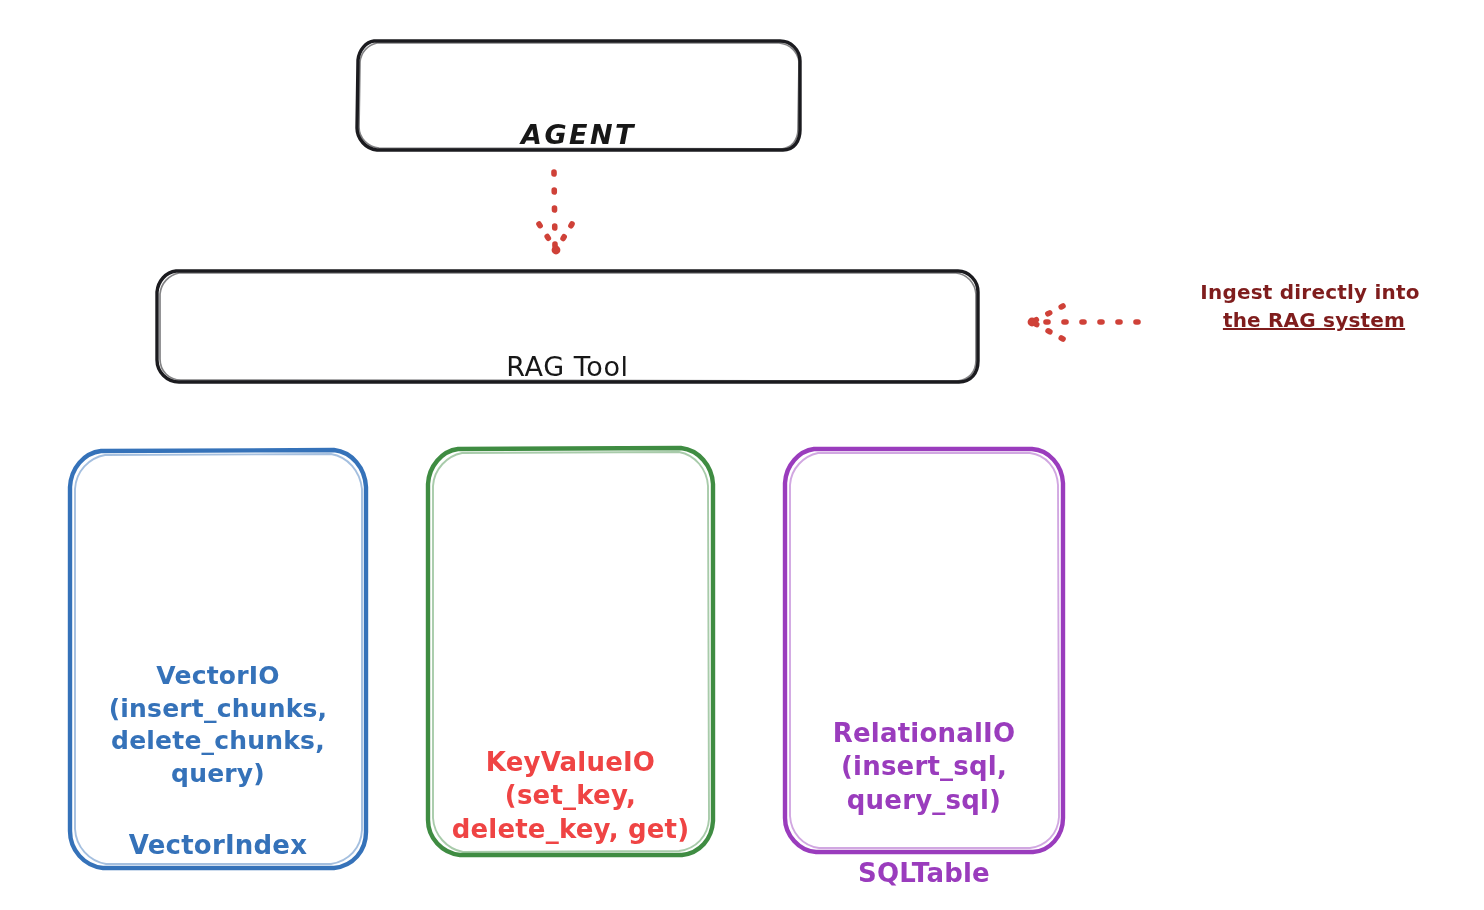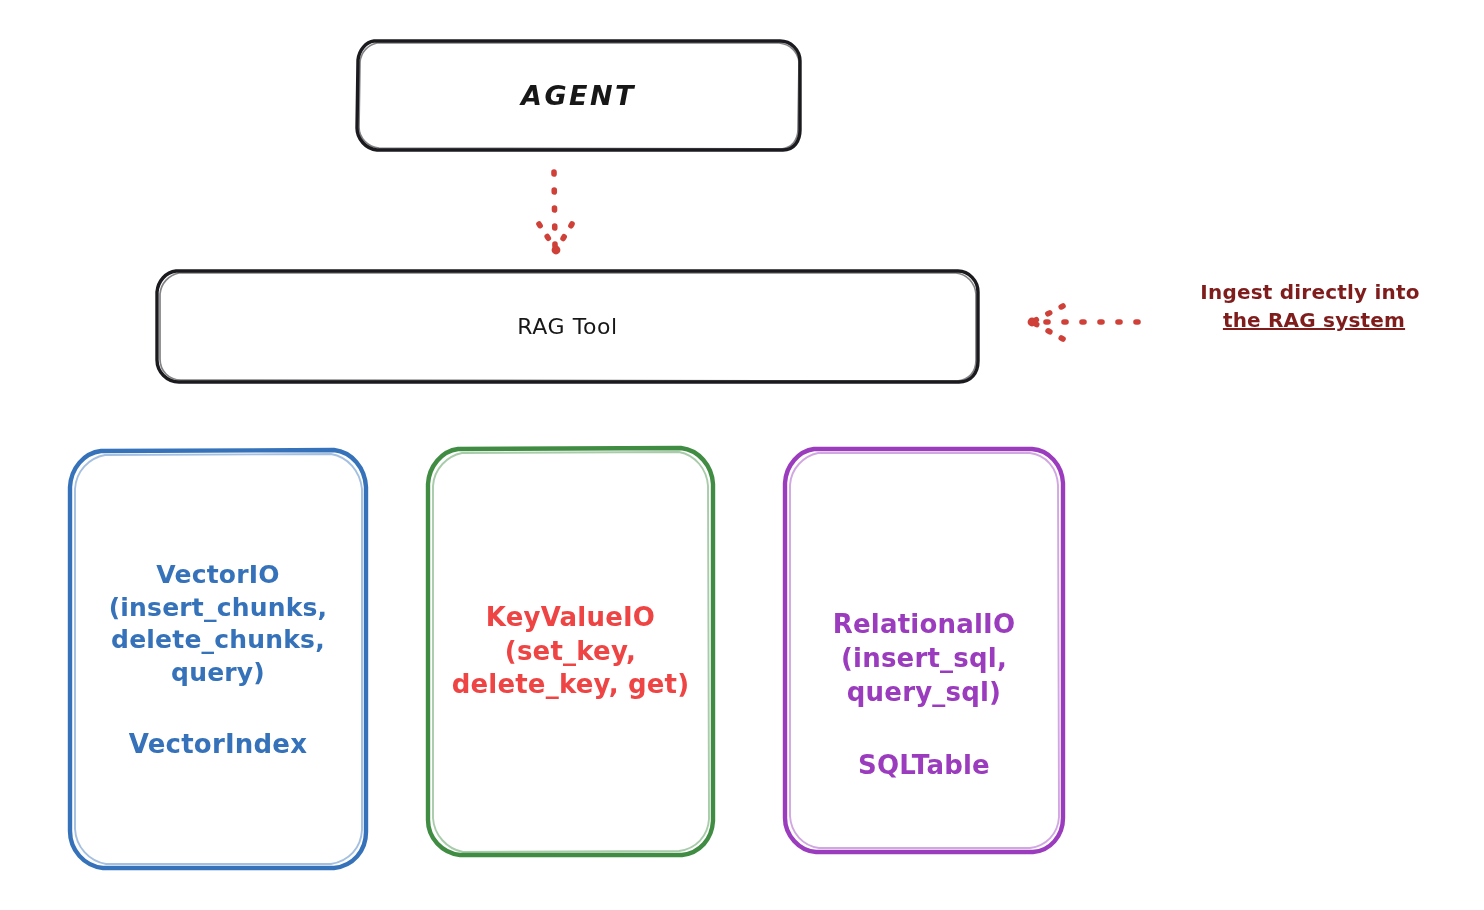--- a/index.html
+++ b/index.html
@@ -21,21 +21,21 @@
     inset: 0;
     width: 1484px;
     height: 910px;
   }
 
   .node {
     position: absolute;
     display: flex;
     flex-direction: column;
     align-items: center;
-    justify-content: center;
+    justify-content: flex-end;
     text-align: center;
     box-sizing: border-box;
     user-select: none;
   }
 
   
   #agent-node {
     left: 357px;
     top: 40px;
     width: 443px;
@@ -52,29 +52,29 @@
 
   
   #ragtool-node {
     left: 157px;
     top: 270px;
     width: 821px;
     height: 112px;
   }
   #ragtool-label {
     font-family: "DejaVu Sans", sans-serif;
-    font-size: 22px;
+    font-size: 27px;
     font-weight: 500;
     letter-spacing: 0.6px;
     color: #171717;
   }
 
   
   .leaf {
-    padding: 0 14px;
+    padding: 8px 14px;
   }
   .leaf .title-block {
     font-size: 26px;
     line-height: 1.30;
     font-weight: 600;
     letter-spacing: 0.2px;
     white-space: pre-line;
   }
   .leaf .index-block {
     font-size: 26px;

